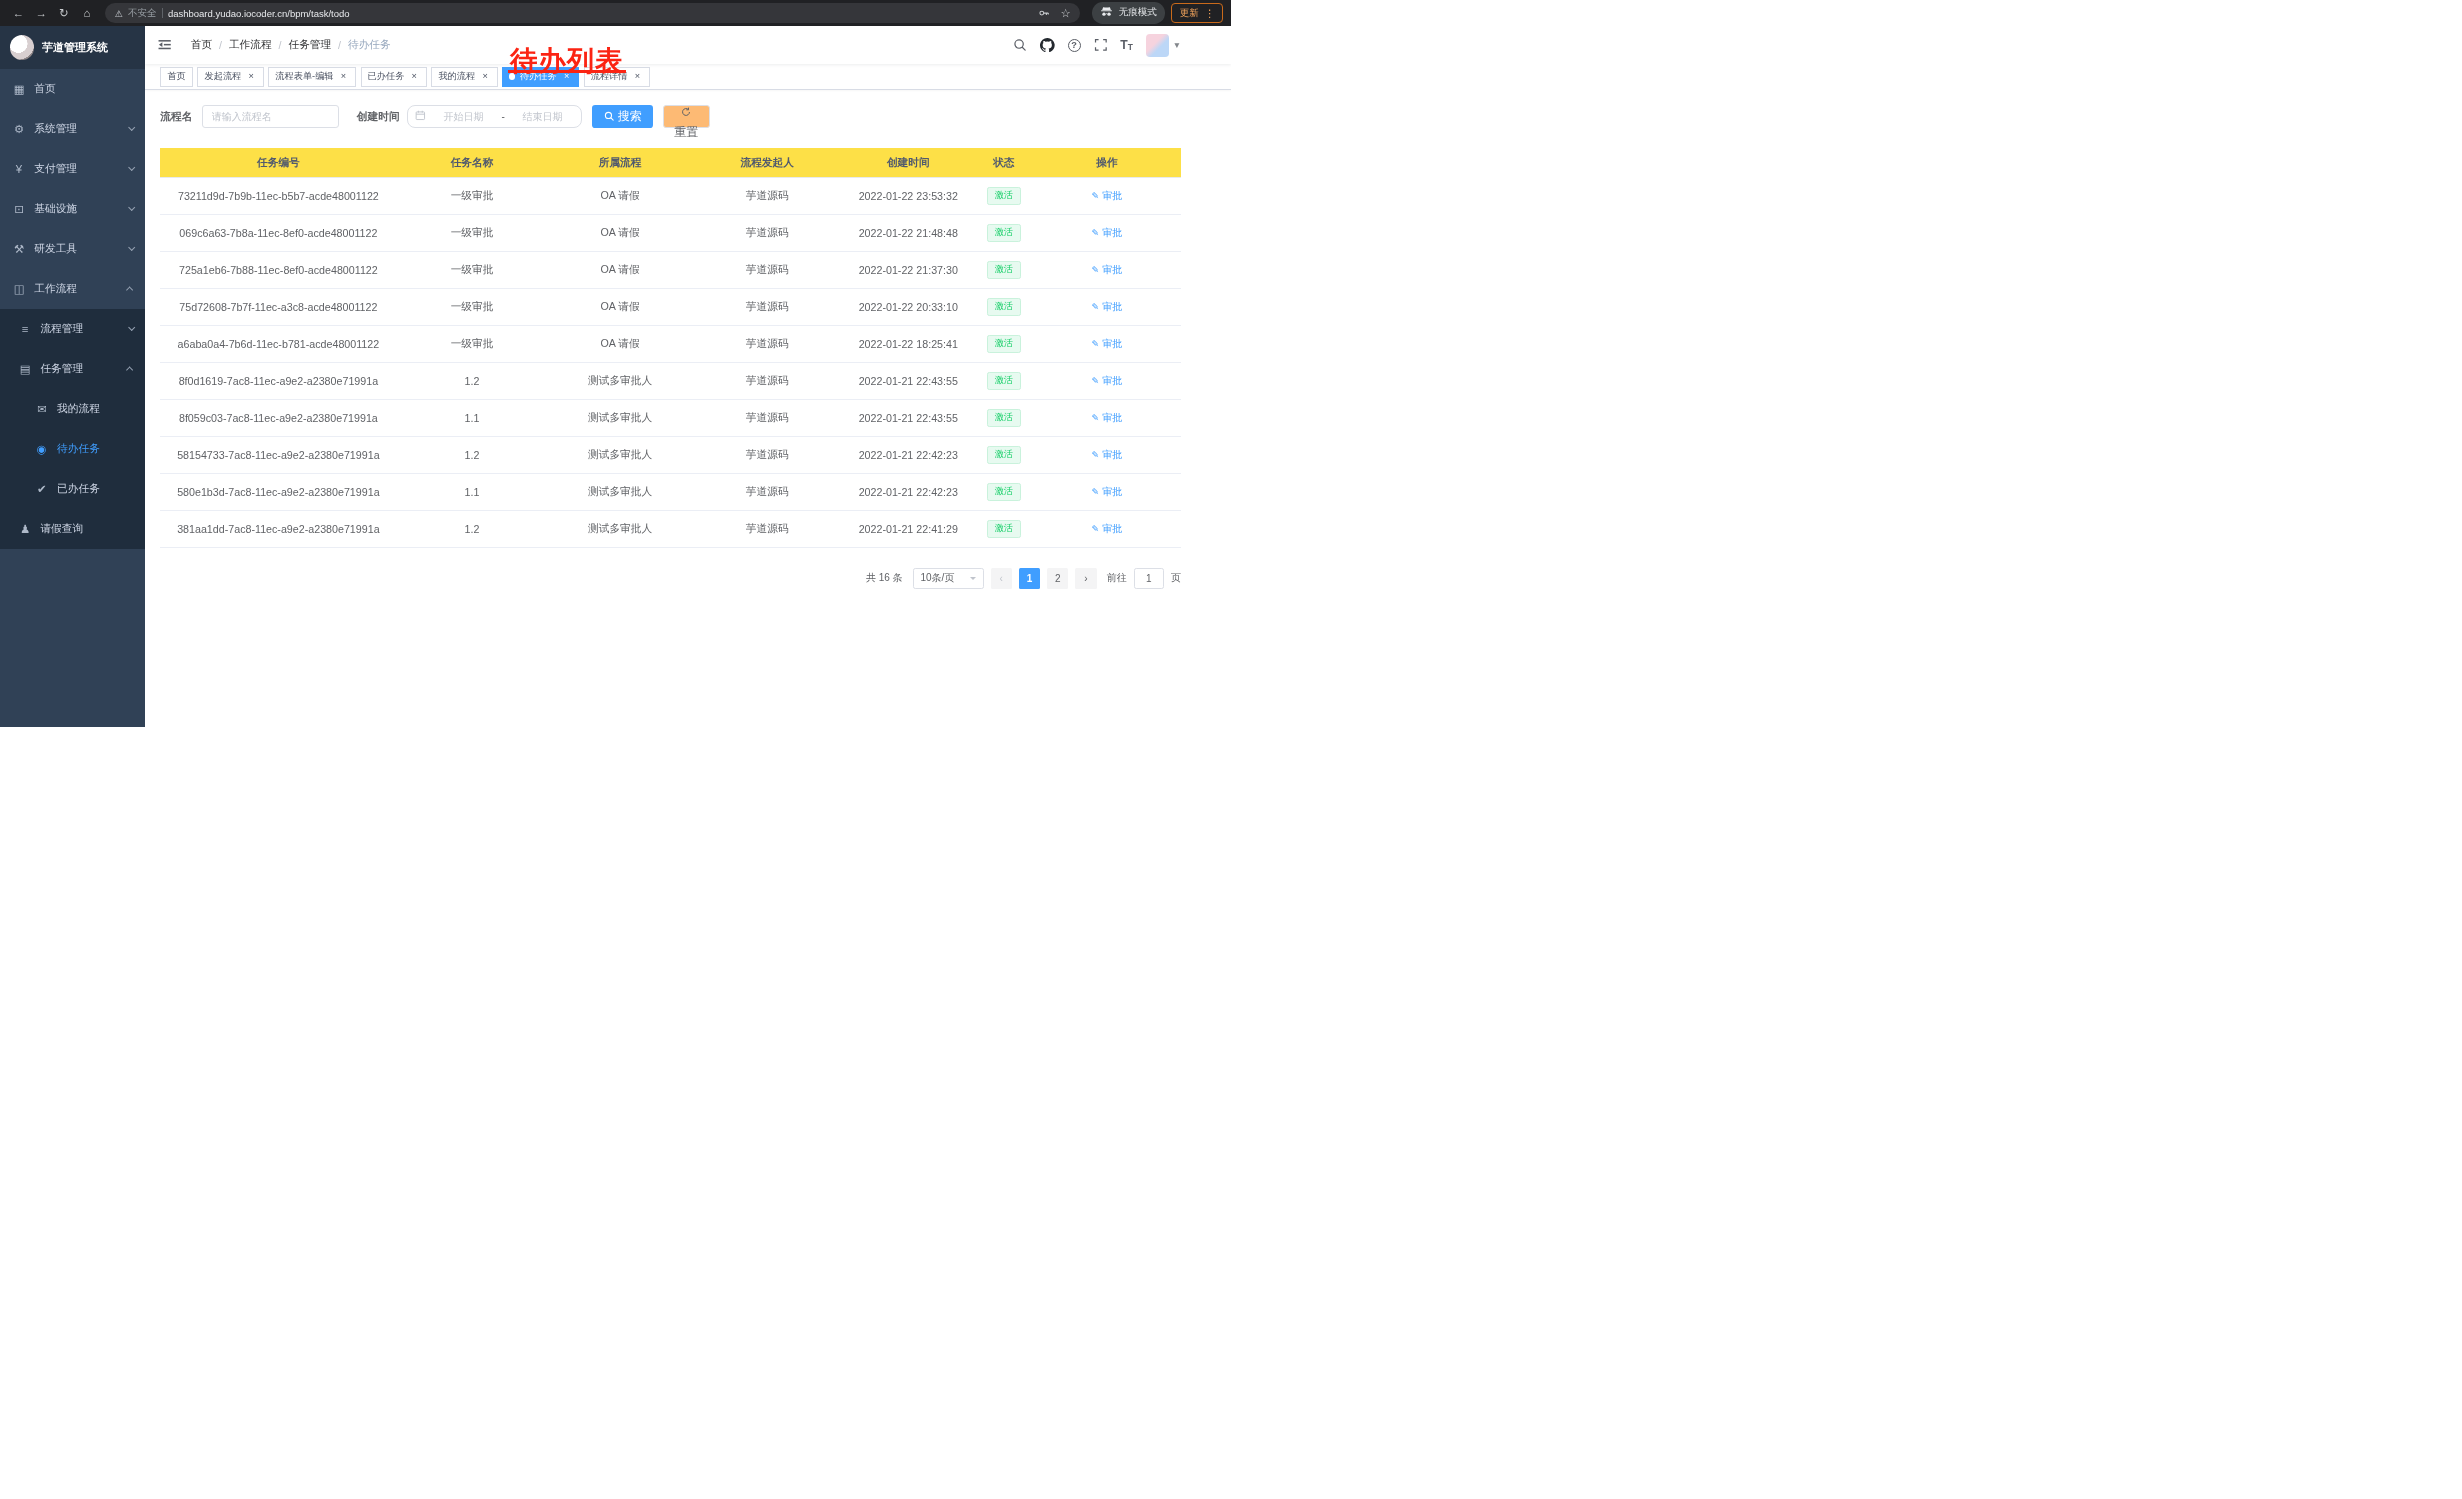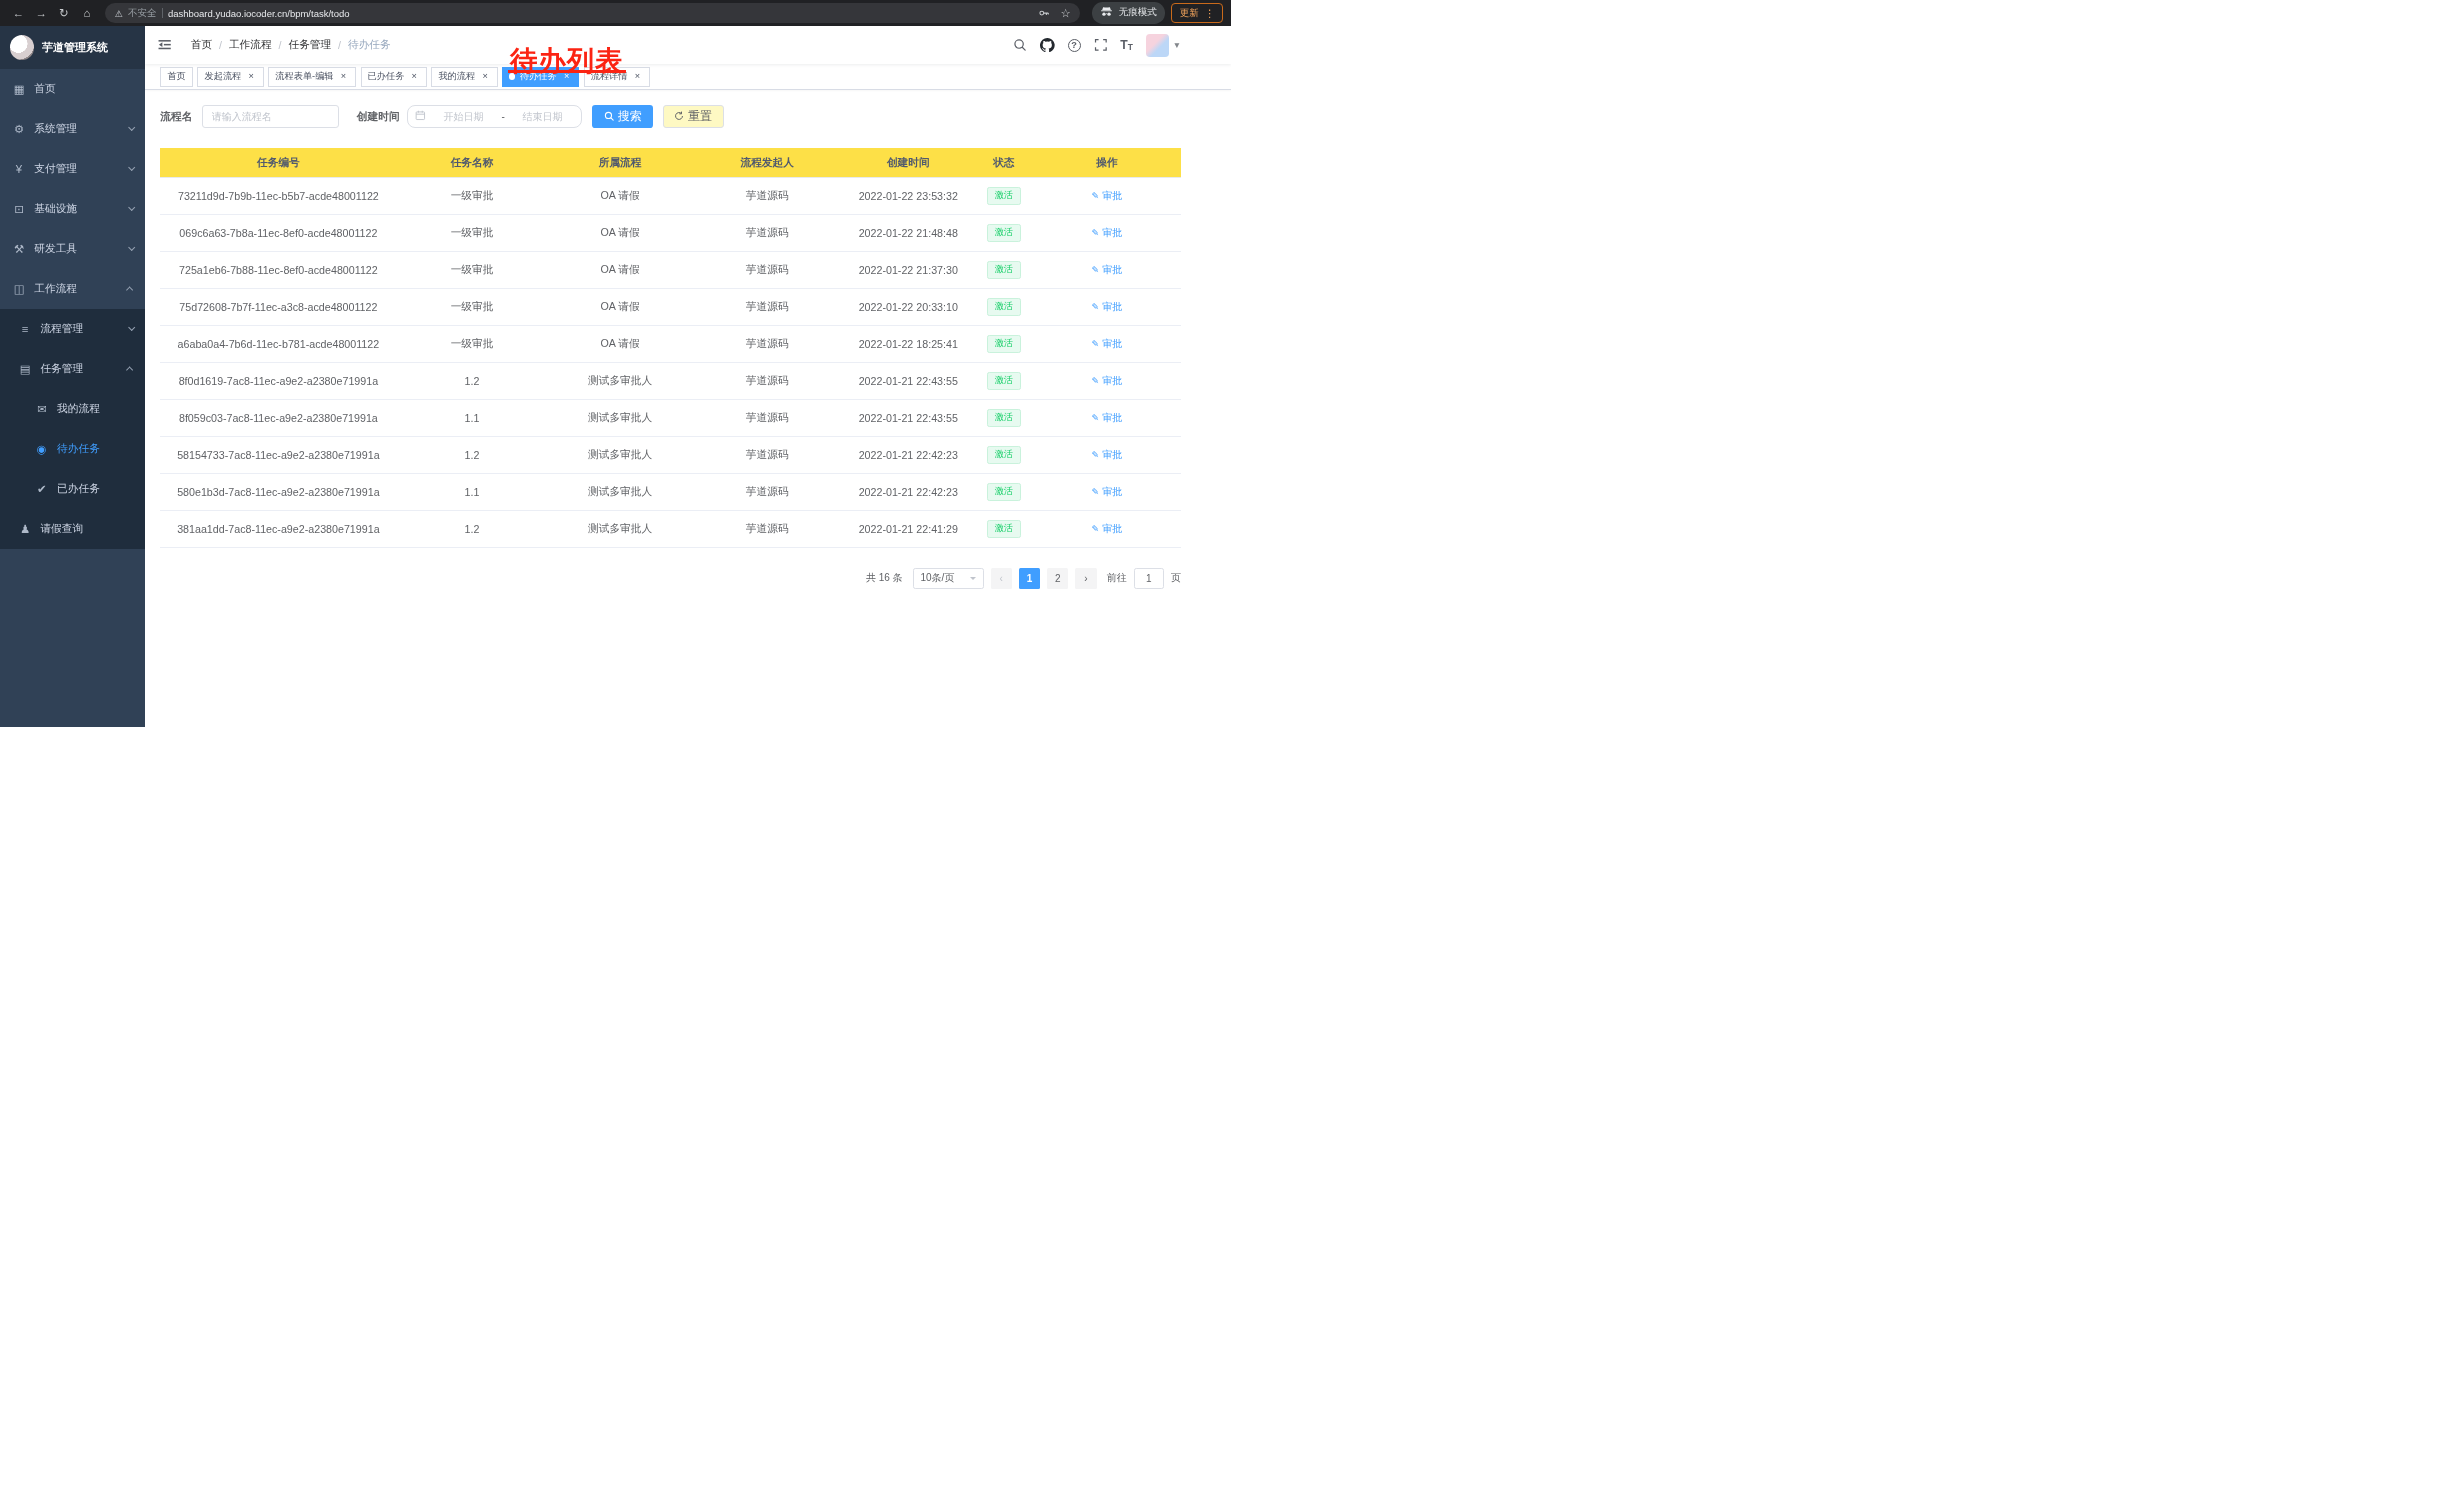--- a/index.html
+++ b/index.html
@@ -86,21 +86,21 @@
   .inp { width:137px; height:23px; border:0.8px solid #dcdfe6; border-radius:3.1px; padding:0 9.2px;
     font-size:10px; color:#606266; outline:none; font-family:inherit; }
   .inp::placeholder { color:#c0c4cc; }
   .date-range { width:175px; height:23px; border:0.8px solid #dcdfe6; border-radius:8px;
     display:flex; align-items:center; padding:0 6.9px; gap:6.1px; font-size:10px; }
   .dr-ph { color:#c0c4cc; flex:1; text-align:center; white-space:nowrap; }
   .dr-sep { color:#606266; }
   .btn { height:23px; display:inline-flex; align-items:center; gap:3.8px; padding:0 10.7px;
     border-radius:3.1px; font-size:12px; cursor:pointer; border:0.8px solid transparent; font-family:inherit; }
   .btn.primary { background:#409EFF; color:#fff; margin-left:10px; }
-  .btn.plain { background:#fef9c3; color:#606266; border-color:#dcdfe6; margin-left:9.2px; }
+  .btn.plain { background:#fdba74; color:#606266; border-color:#dcdfe6; margin-left:9.2px;flex-direction:column; }
   
   table { width:100%; border-collapse:collapse; table-layout:fixed; font-size:10.7px; color:#606266; }
   thead th { background:#fde047; color:#515a6e; font-weight:700; height:29px; text-align:center;
     border-bottom:0.8px solid #e8eaec; white-space:nowrap; }
   th:nth-child(1){width:236px} th:nth-child(2){width:151px} th:nth-child(3){width:145px}
   th:nth-child(4){width:149px} th:nth-child(5){width:133px} th:nth-child(6){width:58px}
   th:nth-child(7){width:148px}
   tbody td { height:37px; text-align:center; border-bottom:0.8px solid #ebeef5; white-space:nowrap;
     overflow:hidden; }
   .status-tag { display:inline-block; padding:2.3px 6.9px; font-size:9.2px; color:#13ce66;

